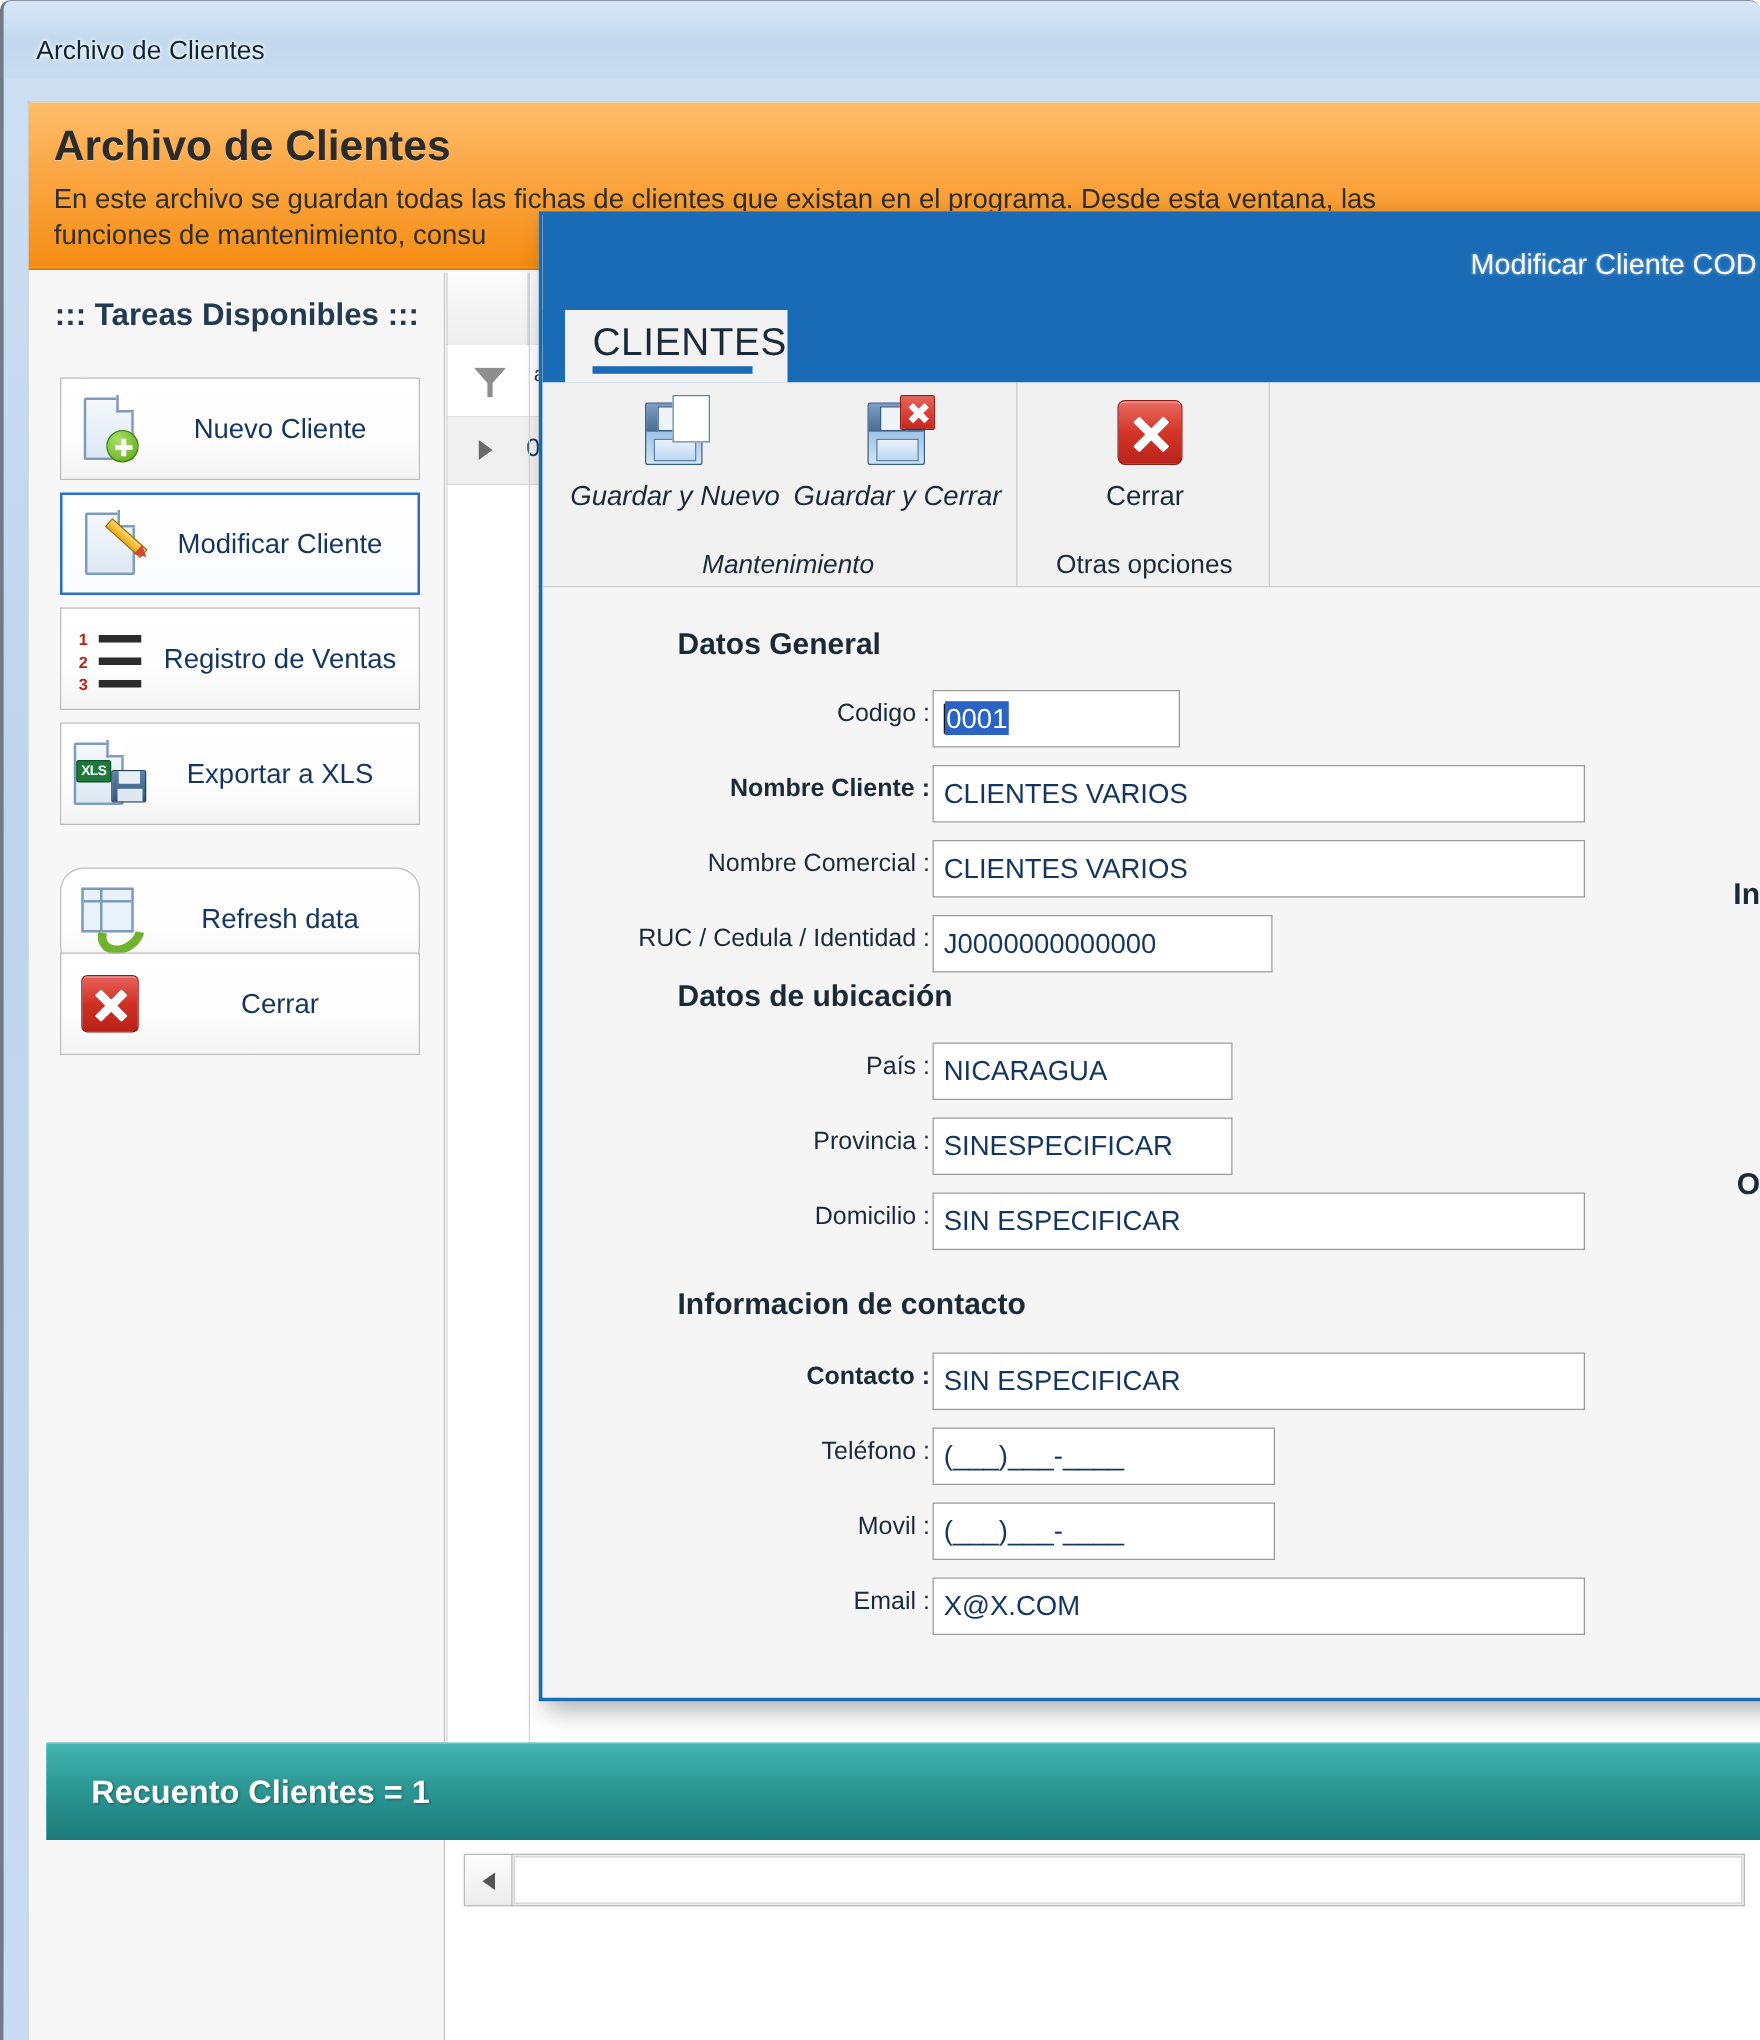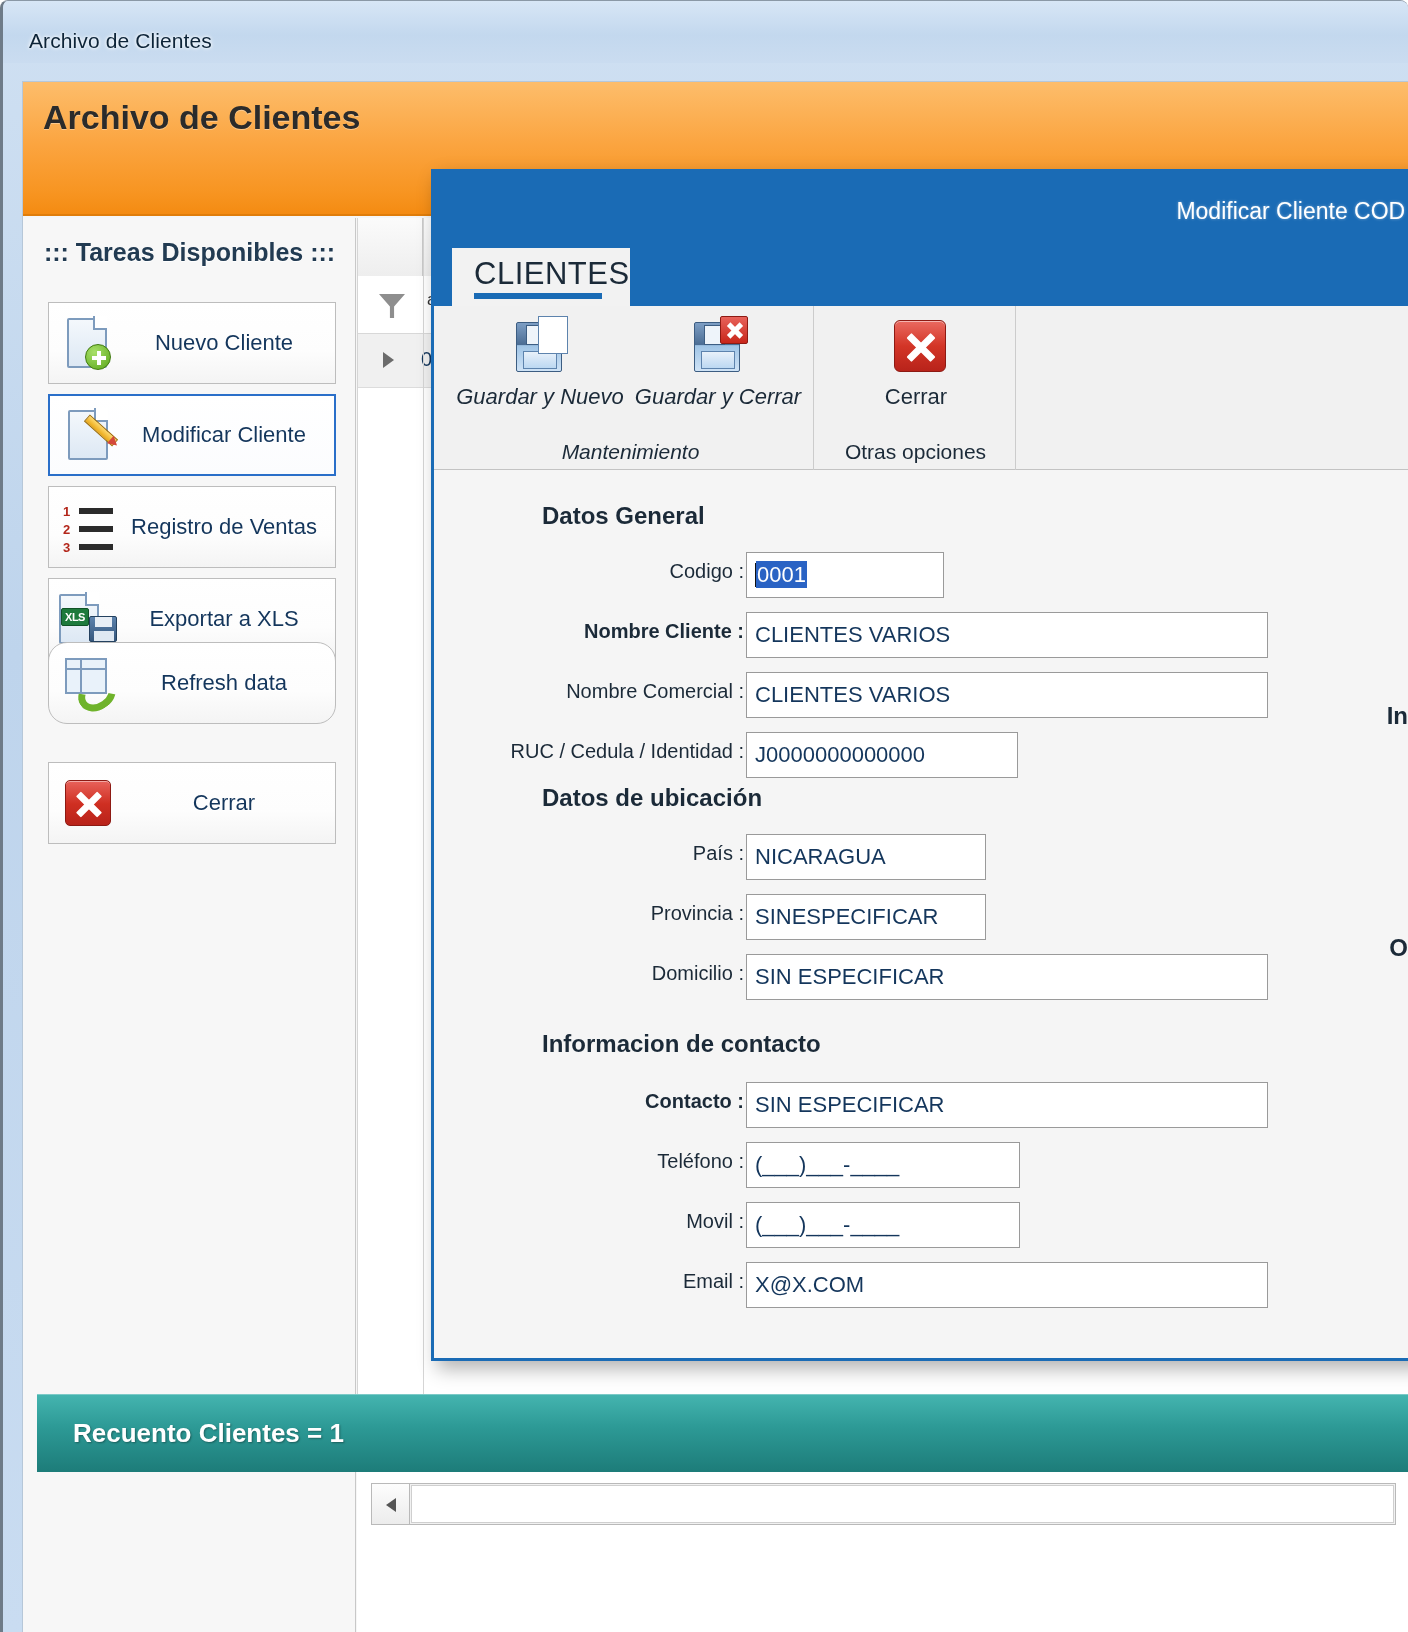--- a/index.html
+++ b/index.html
@@ -368,20 +368,22 @@
 <div id="app-window">
 
   <div id="title-bar">
     <div class="tb-text">Archivo de Clientes</div>
   </div>
 
   <div id="client-panel">
 
     <div id="page-banner">
       <div id="banner-title">Archivo de Clientes</div>
+      <div id="banner-desc">En este archivo se guardan todas las fichas de clientes que existan en el programa. Desde esta ventana, las
+funciones de mantenimiento, consu</div>
     </div>
 
     <div id="task-panel">
       <div id="task-heading">::: Tareas Disponibles :::</div>
 
       <div class="task-btn" style="top:84px;">
         <div class="ticon">
           <div class="doc-shape"></div>
             <div class="doc-fold"></div>
             <div class="plus-badge"></div>
@@ -413,21 +415,21 @@
       <div class="task-btn" style="top:360px;">
         <div class="ticon">
           <div class="doc-shape" style="left:4px;"></div>
             <div class="doc-fold" style="left:30px;"></div>
           <div class="xls-badge">XLS</div>
             <div class="floppy"></div>
         </div>
         <div class="tlabel">Exportar a XLS</div>
       </div>
 
-      <div class="task-btn" style="top:424px;border-radius:19px;">
+      <div class="task-btn" style="top:476px;border-radius:19px;">
         <div class="ticon">
           <div class="gridicon"></div>
             <div class="refresh-arrows"></div>
         </div>
         <div class="tlabel">Refresh data</div>
       </div>
 
       <div class="task-btn" style="top:544px;">
         <div class="ticon">
           <div class="xbtn-red"></div>

